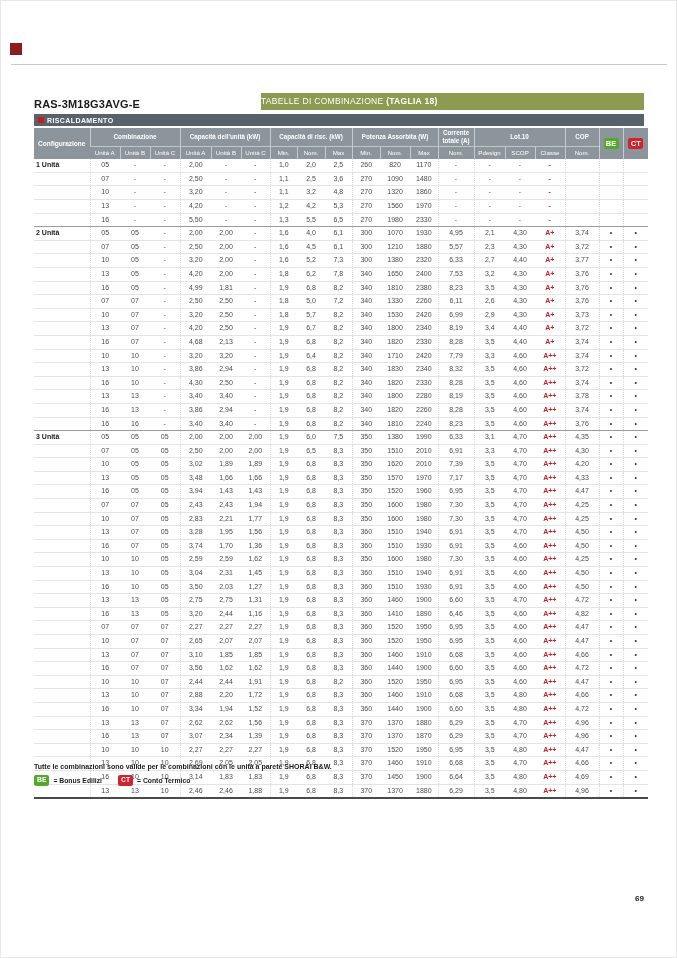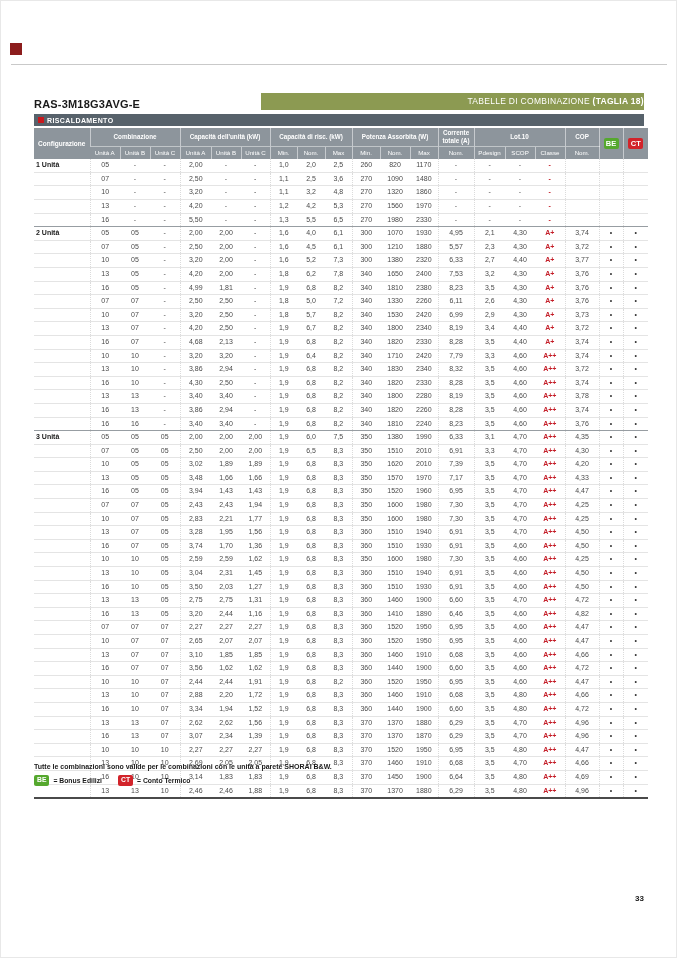--- a/index.html
+++ b/index.html
@@ -8,21 +8,21 @@
   .page {
     position:relative; width:677px; height:958px; background:#fff;
     overflow:hidden; border:1px solid #e8e8e8;
   }
   .corner-square { position:absolute; left:9px; top:42px; width:12px; height:12px; background:#8c1d1d; }
   .topline { position:absolute; left:10px; right:9px; top:63px; height:1px; background:#c9c9c9; }
 
   .title-row { position:absolute; top:92px; left:33px; right:32px; height:18px; }
   .model { position:absolute; left:0; bottom:1px; font-size:11px; font-weight:bold; color:#1a1a1a; letter-spacing:.2px;margin-top:48px; }
   .green-bar { position:absolute; right:0; top:0; width:383px; height:17px; background:#8c9a52; color:#fff;
-    text-align:right; line-height:17px; font-size:8.5px; letter-spacing:.3px; }
+    text-align:left; line-height:17px; font-size:8.5px; letter-spacing:.3px; }
   .green-bar b { font-weight:bold; }
 
   .section-bar { position:absolute; top:113px; left:33px; right:32px; height:12px; background:#57626b;
     display:flex; align-items:center; }
   .red-sq { width:6px; height:6px; background:#c8191e; margin:0 3px 0 4px; }
   .section-label { color:#fff; font-size:7px; font-weight:bold; letter-spacing:.4px; }
 
   .table-wrap { position:absolute; top:127px; left:33px; right:32px; }
   table { border-collapse:collapse; table-layout:fixed; width:612px; }
   thead th { background:#8d959c; color:#fff; font-weight:bold; font-size:6.3px; line-height:1.25;
@@ -1172,14 +1172,14 @@
 
   <div class="foot1">Tutte le combinazioni sono valide per le combinazioni con le unità a parete SHORAI B&amp;W.</div>
   <div class="foot2">
     <span class="fbadge green">BE</span>
     <span>= Bonus Edilizi</span>
     <span class="sep"></span>
     <span class="fbadge red">CT</span>
     <span>= Conto Termico</span>
   </div>
 
-  <div class="pagenum">33</div>
+  <div class="pagenum">69</div>
 </div>
 
 </body></html>

